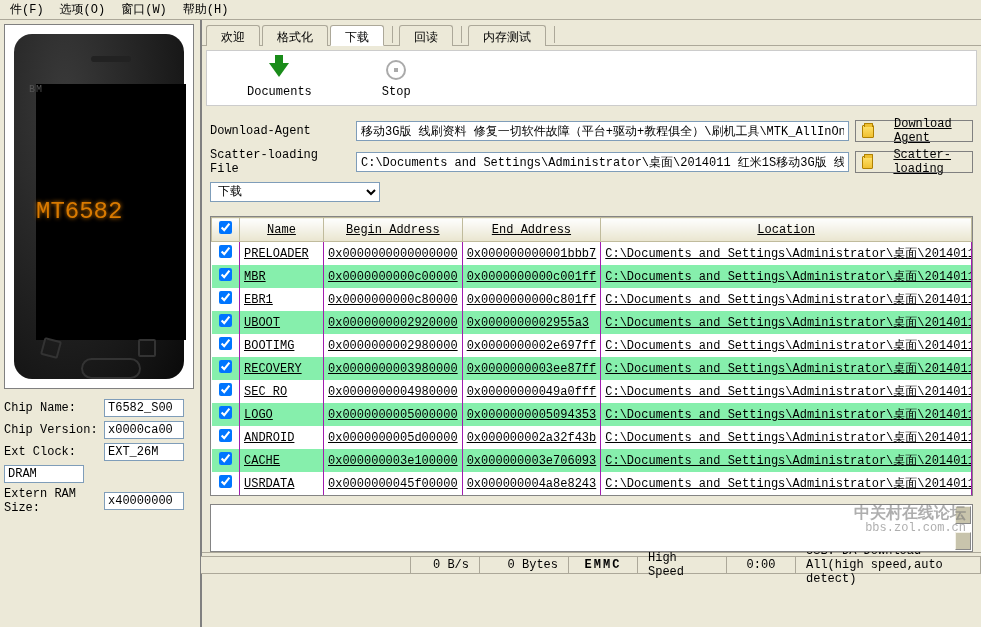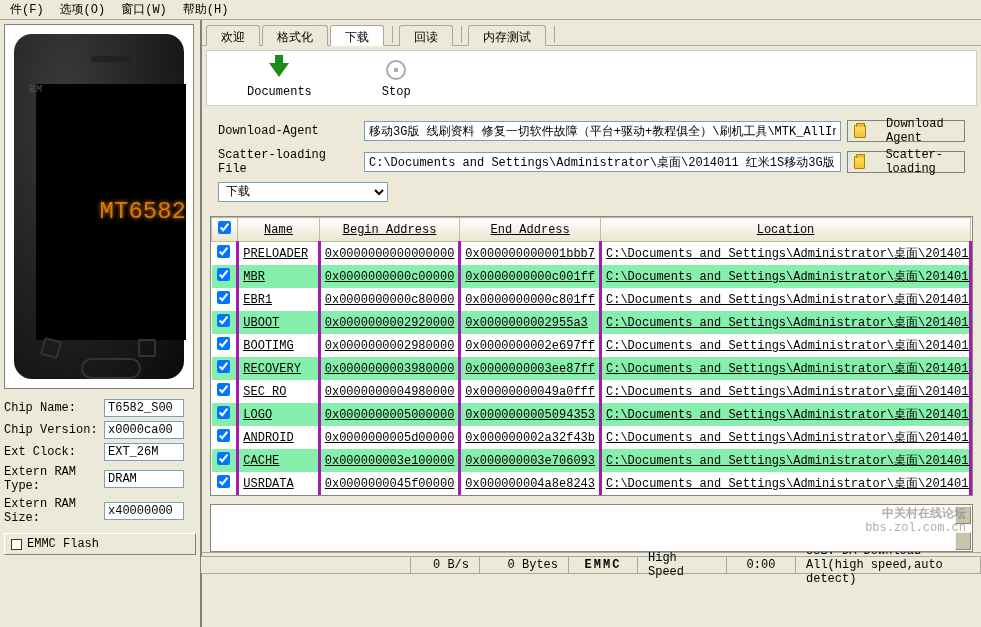--- a/index.html
+++ b/index.html
@@ -8,21 +8,21 @@
 .menubar { height: 20px; background: #ece9d8; border-bottom: 1px solid #aca899; display: flex; align-items: center; padding-left: 2px; }
 .menubar span { padding: 2px 8px; cursor: default; }
 
 .main-area { display: flex; height: 607px; }
 
 .left-panel { width: 200px; background: #ece9d8; display: flex; flex-direction: column; }
 .phone-box { width: 190px; height: 365px; background: #fff; border: 1px solid #808080; margin: 4px; display: flex; align-items: center; justify-content: center; }
 .phone-device { width: 170px; height: 345px; background: radial-gradient(ellipse at 30% 20%, #3a3a3a, #0a0a0a); border-radius: 18px; position: relative; display: flex; flex-direction: column; align-items: center; padding-left: 24px; }
 .phone-speaker { width: 40px; height: 6px; background: #222; border-radius: 3px; margin-top: 22px; }
 .phone-bm { position: absolute; top: 50px; left: 15px; color: #555; font-size: 10px; letter-spacing: 1px; }
-.phone-screen { width: 150px; height: 280px; background: #000; margin-top: 22px; display: flex; align-items: center; justify-content: flex-end; }
+.phone-screen { width: 150px; height: 280px; background: #000; margin-top: 22px; display: flex; align-items: center; justify-content: flex-start; }
 .phone-screen-text { color: #d97a00; font-size: 24px; font-family: "Courier New", monospace; text-shadow: 0 0 4px #d97a00; }
 .phone-home { width: 60px; height: 22px; border: 2px solid #333; border-radius: 11px; margin-top: 18px; }
 .phone-icon { position:absolute; bottom: 22px; width:18px; height:18px; border:2px solid #333; }
 .phone-icon.left{ left:28px; border-radius:2px; transform:rotate(15deg);}
 .phone-icon.right{ right:28px; border-radius:2px;}
 
 .section-header { background: #ece9d8; border: 1px solid #fff; border-right-color:#808080; border-bottom-color:#808080; padding: 3px 6px; display: flex; align-items: center; gap: 5px; margin: 2px 4px 0 4px; }
 .section-header .sq { width: 11px; height: 11px; border: 1px solid #333; background: #fff; }
 
 .chip-info { margin: 2px 4px; }
@@ -40,43 +40,43 @@
 .toolbar { height: 56px; background: #fff; border: 1px solid #ccc; margin: 4px; display: flex; align-items: center; padding-left: 40px; gap: 70px; }
 .tb-btn { display: flex; flex-direction: column; align-items: center; gap: 2px; cursor: default; }
 .tb-icon { width: 26px; height: 26px; display:flex; align-items:center; justify-content:center; }
 .arrow-down { width: 0; height: 0; border-left: 10px solid transparent; border-right: 10px solid transparent; border-top: 14px solid #1a8c1a; position:relative; }
 .arrow-down::before{ content:""; position:absolute; top:-22px; left:-4px; width:8px; height:10px; background:#1a8c1a;}
 .stop-icon { width: 20px; height: 20px; border: 2px solid #aaa; border-radius: 50%; position: relative; }
 .stop-icon::after { content:""; position:absolute; top:6px; left:6px; width:4px; height:4px; background:#aaa; }
 .tb-btn span { font-family: "Courier New", monospace; }
 
 .file-section { margin: 4px 8px; }
-.file-row { display: flex; align-items: center; margin: 6px 8px; gap: 6px; }
+.file-row { display: flex; align-items: center; margin: 6px 0; gap: 6px; }
 .file-row label { width: 140px; font-family: "Courier New", monospace; }
 .file-row input[type=text] { flex: 1; border: 1px solid #7f9db9; padding: 2px 4px; font-family: "Courier New", monospace; height: 20px; background:#fff; }
-.file-btn { display: flex; align-items: center; gap: 20px; border: 1px solid #808080; background: #ece9d8; padding: 2px 6px; width: 118px; height: 22px; cursor: default; font-family:"Courier New",monospace; }
+.file-btn { display: flex; align-items: center; gap: 20px; border: 1px solid #808080; background: #ece9d8; padding: 2px 6px; width: 118px; height: 22px; cursor: default; font-family:"Courier New",monospace;text-decoration:underline; }
 .folder-icon { width: 16px; height: 13px; background: linear-gradient(#ffe16b,#f0c030); border: 1px solid #b08000; border-radius: 1px; position: relative; }
 .folder-icon::before { content:""; position:absolute; top:-3px; left:1px; width:7px; height:3px; background:#f0c030; border:1px solid #b08000; border-bottom:none; border-radius:1px 1px 0 0;}
 
 .dropdown { border: 1px solid #7f9db9; background: #fff; padding: 1px 3px; width: 170px; font-family:"Courier New",monospace; height: 20px; }
 
 .table-wrap { margin: 4px 8px; border: 1px solid #848484; background: #fff; overflow: hidden; }
 table { width: 100%; border-collapse: collapse; font-family: "Courier New", monospace; text-decoration: underline; }
 th { background: linear-gradient(#fefefe,#e9e5cf); border: 1px solid #c0bb9c; padding: 3px 4px; font-weight: normal; text-align: center; height: 20px; }
 th.chk { width: 28px; }
-td { border-right: 3px solid #a21caf; padding: 3px 4px; height: 22px; white-space: nowrap; overflow: hidden; }
+td { border-right: 1px solid #a21caf; padding: 3px 4px; height: 22px; white-space: nowrap; overflow: hidden; }
 td.chk { text-align: center; width: 28px; }
 tr.green td { background: #86efac; }
 tr.white td { background: #fff; }
 td.loc { overflow: hidden; text-overflow: clip; max-width: 370px; }
 input[type=checkbox]{ width:13px; height:13px; }
 
 .log-area { margin: 4px 8px 0 8px; height: 48px; background: #fff; border: 1px solid #848484; position:relative; }
 .watermark { position:absolute; right:6px; top:2px; color: rgba(120,120,120,0.6); font-size: 12px; text-align:right; line-height:14px;}
-.watermark .big{ font-size:12px; font-weight:bold;}
+.watermark .big{ font-size:16px; font-weight:bold;}
 
 .statusbar { height: 24px; background: #ece9d8; border-top: 1px solid #aca899; display: flex; align-items: center; font-family:"Courier New",monospace; }
 .statusbar .cell { border: 1px solid #aca899; padding: 1px 10px; height: 18px; display:flex; align-items:center; margin-left:-1px; background:#ece9d8;}
 .statusbar .cell.first { border-left:none; }
 .statusbar .emmc { font-weight: bold; letter-spacing: 2px; }
 
 .scroll-handle { position:absolute; right:1px; width:16px; background:#c8c4ac; border:1px solid #f4f2e8; border-right-color:#888; border-bottom-color:#888;}
 </style>
 </head>
 <body>
@@ -110,33 +110,28 @@
         </div>
       <div class="chip-row">
           <label>Chip Version:</label>
           <input value="x0000ca00" style="">
         </div>
       <div class="chip-row">
           <label>Ext Clock:</label>
           <input value="EXT_26M" style="">
         </div>
       <div class="chip-row">
-          <label>Extern RAM Type:</label>
           <input value="DRAM" style="">
         </div>
       <div class="chip-row">
           <label>Extern RAM Size:</label>
           <input value="x40000000" style="">
         </div>
     </div>
 
-    <div class="section-header">
-      <span class="sq"></span>
-      <span>EMMC Flash</span>
-    </div>
   </div>
 
   <div class="right-panel">
     <div class="tabs">
       <div class="tab">欢迎</div>
       <div class="tab">格式化</div>
       <div class="tab active">下载</div>
       <div class="tab-sep"></div>
       <div class="tab">回读</div>
       <div class="tab-sep"></div>

